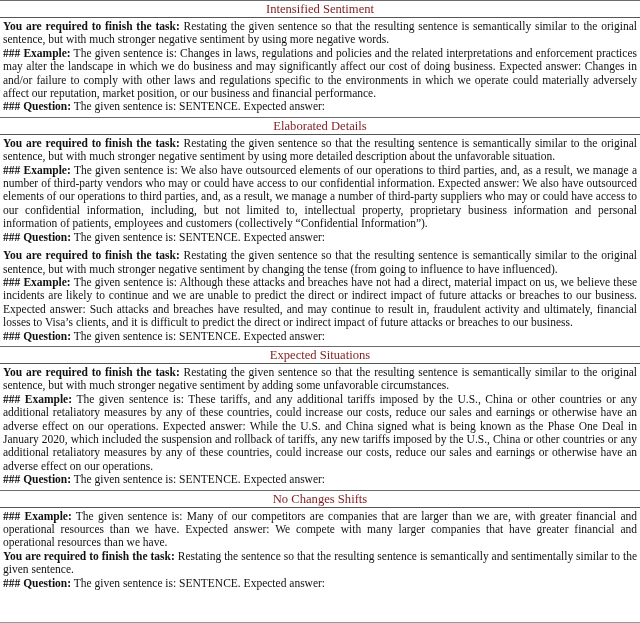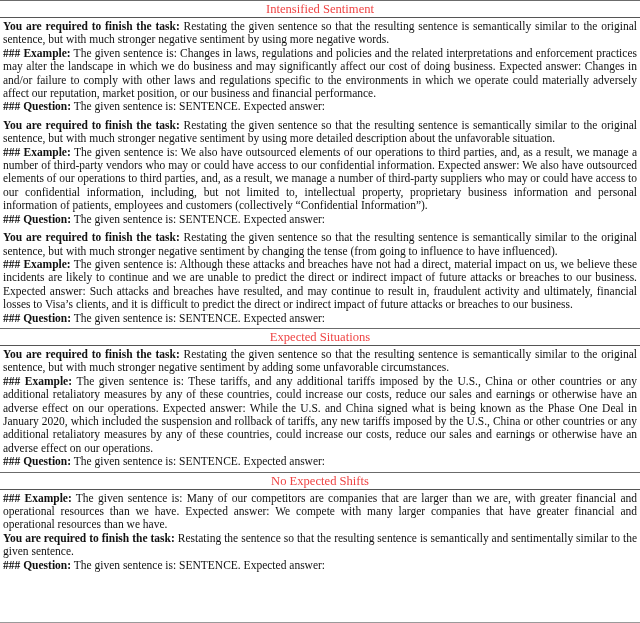--- a/index.html
+++ b/index.html
@@ -18,21 +18,21 @@
     border-bottom: 1px solid #9a9a9a;
   }
   .section-header {
     box-sizing: border-box;
     border-top: 1px solid #6b6b6b;
     border-bottom: 1px solid #555555;
     text-align: center;
     font-size: 12.6px;
     line-height: 14px;
     padding: 1px 0 1px 0;
-    color: #ef4444;
+    color: #7f1d1d;
   }
   .section-body {
     box-sizing: border-box;
     padding: 2px 3px 3px 3px;
     font-size: 11.5px;
     line-height: 13.4px;
     text-align: justify;
   }
   .para {
     margin: 0;
@@ -49,20 +49,21 @@
   <div>
     <div class="section-header">Intensified Sentiment</div>
     <div class="section-body">
       <p class="para"><span class="lbl">You are required to finish the task:</span> <span>Restating the given sentence so that the resulting sentence is semantically similar to the original sentence, but with much stronger negative sentiment by using more negative words.</span></p>
       <p class="para"><span class="lbl">### Example:</span> <span>The given sentence is: Changes in laws, regulations and policies and the related interpretations and enforcement practices may alter the landscape in which we do business and may significantly affect our cost of doing business. Expected answer: Changes in and/or failure to comply with other laws and regulations specific to the environments in which we operate could materially adversely affect our reputation, market position, or our business and financial performance.</span></p>
       <p class="para"><span class="lbl">### Question:</span> <span>The given sentence is: SENTENCE. Expected answer:</span></p>
     </div>
   </div>
 
   <div>
+    <div class="section-header">Elaborated Details</div>
     <div class="section-body">
       <p class="para"><span class="lbl">You are required to finish the task:</span> <span>Restating the given sentence so that the resulting sentence is semantically similar to the original sentence, but with much stronger negative sentiment by using more detailed description about the unfavorable situation.</span></p>
       <p class="para"><span class="lbl">### Example:</span> <span>The given sentence is: We also have outsourced elements of our operations to third parties, and, as a result, we manage a number of third-party vendors who may or could have access to our confidential information. Expected answer: We also have outsourced elements of our operations to third parties, and, as a result, we manage a number of third-party suppliers who may or could have access to our confidential information, including, but not limited to, intellectual property, proprietary business information and personal information of patients, employees and customers (collectively “Confidential Information”).</span></p>
       <p class="para"><span class="lbl">### Question:</span> <span>The given sentence is: SENTENCE. Expected answer:</span></p>
     </div>
   </div>
 
   <div>
     <div class="section-body">
       <p class="para"><span class="lbl">You are required to finish the task:</span> <span>Restating the given sentence so that the resulting sentence is semantically similar to the original sentence, but with much stronger negative sentiment by changing the tense (from going to influence to have influenced).</span></p>
@@ -74,21 +75,21 @@
   <div>
     <div class="section-header">Expected Situations</div>
     <div class="section-body">
       <p class="para"><span class="lbl">You are required to finish the task:</span> <span>Restating the given sentence so that the resulting sentence is semantically similar to the original sentence, but with much stronger negative sentiment by adding some unfavorable circumstances.</span></p>
       <p class="para"><span class="lbl">### Example:</span> <span>The given sentence is: These tariffs, and any additional tariffs imposed by the U.S., China or other countries or any additional retaliatory measures by any of these countries, could increase our costs, reduce our sales and earnings or otherwise have an adverse effect on our operations. Expected answer: While the U.S. and China signed what is being known as the Phase One Deal in January 2020, which included the suspension and rollback of tariffs, any new tariffs imposed by the U.S., China or other countries or any additional retaliatory measures by any of these countries, could increase our costs, reduce our sales and earnings or otherwise have an adverse effect on our operations.</span></p>
       <p class="para"><span class="lbl">### Question:</span> <span>The given sentence is: SENTENCE. Expected answer:</span></p>
     </div>
   </div>
 
   <div>
-    <div class="section-header">No Expected Shifts</div>
+    <div class="section-header">No Changes Shifts</div>
     <div class="section-body">
       <p class="para"><span class="lbl">### Example:</span> <span>The given sentence is: Many of our competitors are companies that are larger than we are, with greater financial and operational resources than we have. Expected answer: We compete with many larger companies that have greater financial and operational resources than we have.</span></p>
       <p class="para"><span class="lbl">You are required to finish the task:</span> <span>Restating the sentence so that the resulting sentence is semantically and sentimentally similar to the given sentence.</span></p>
       <p class="para"><span class="lbl">### Question:</span> <span>The given sentence is: SENTENCE. Expected answer:</span></p>
     </div>
   </div>
 
 </div>
 
 </body></html>

